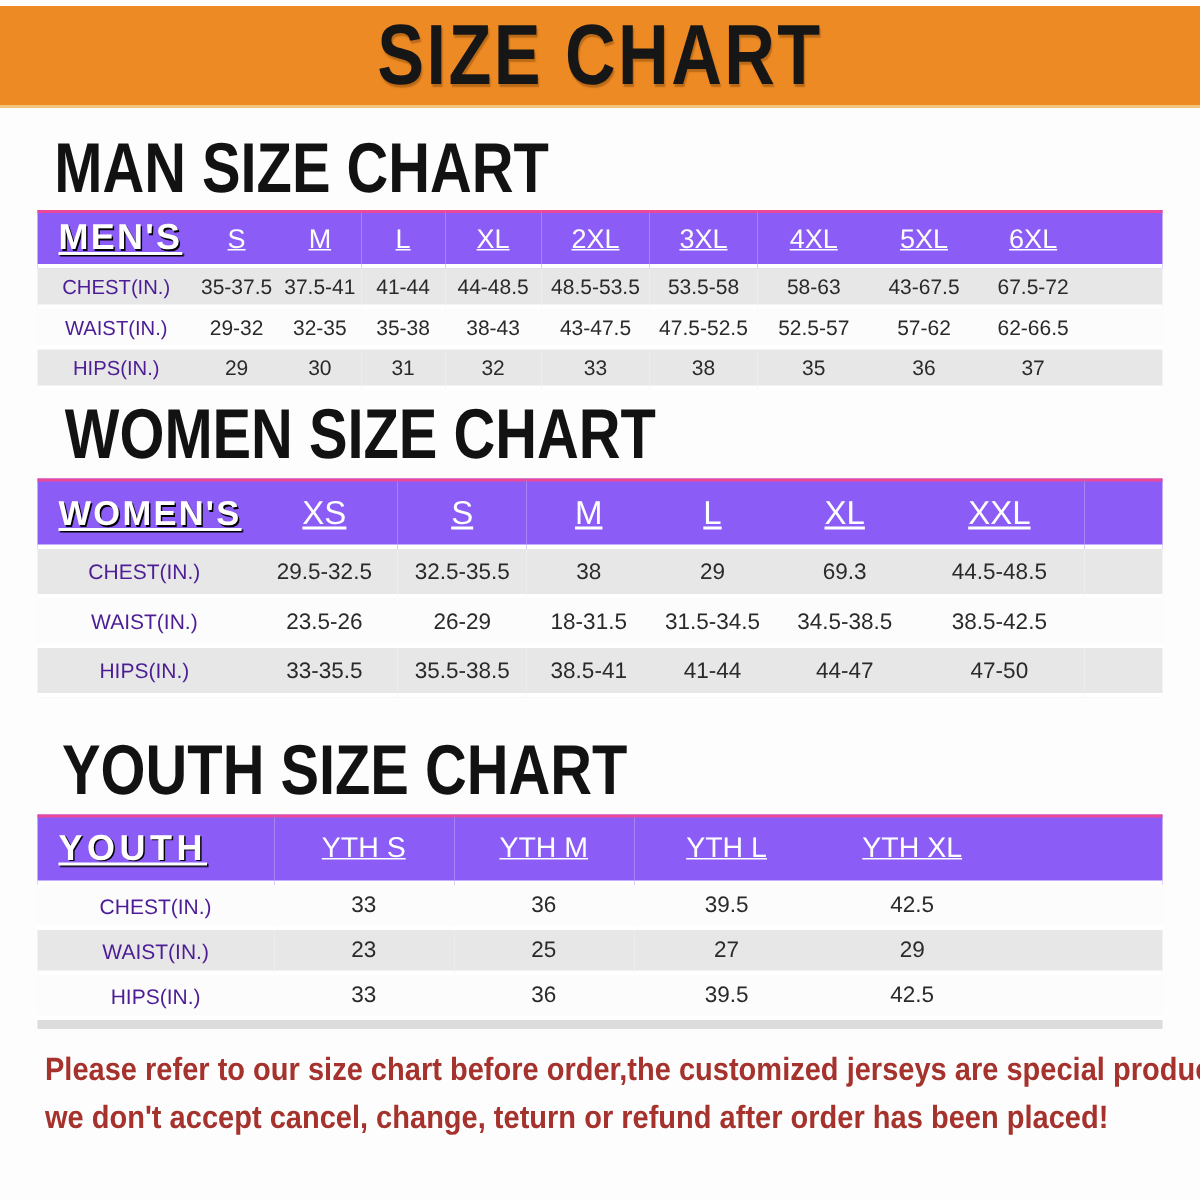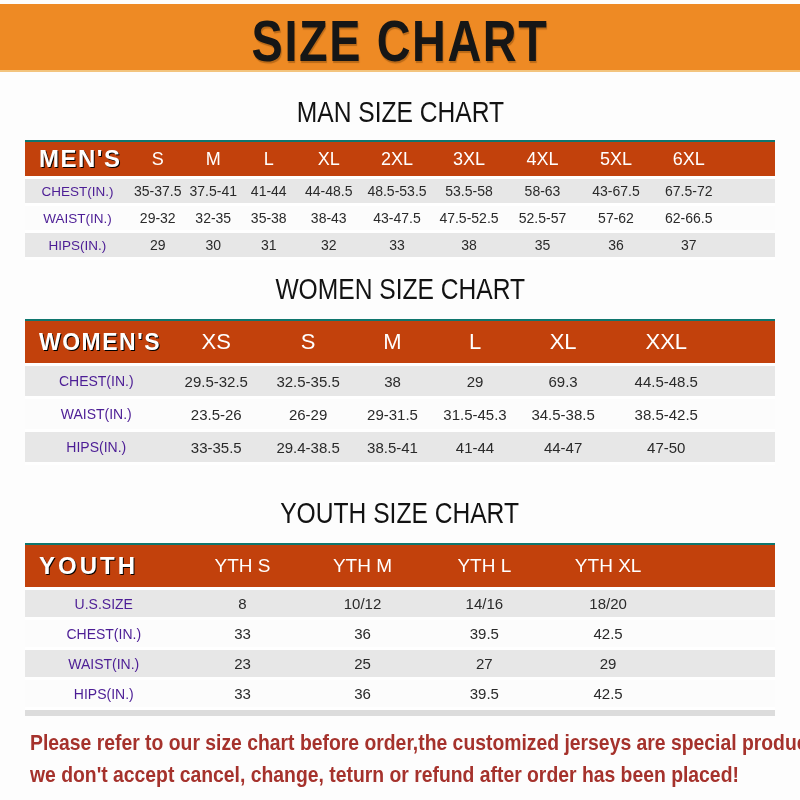--- a/index.html
+++ b/index.html
@@ -17,38 +17,39 @@
     border-bottom:2px solid #f3c47e;
     display:flex;align-items:center;justify-content:center;
   }
   .banner-title{
     font-size:57px;font-weight:bold;color:#161616;
     letter-spacing:2px;line-height:1;
     text-shadow:1px 2px 1px rgba(90,45,0,0.35);
   }
   
   .section-title{
-    text-align:center;font-weight:normal;color:#121212;
-    font-size:30px;line-height:38px;letter-spacing:0px;
+    font-weight:bold;color:#121212;
+    font-size:47px;line-height:38px;letter-spacing:0px;
   }
   .t-man{margin-top:21px;margin-bottom:9px;}
   .t-women{margin-top:10px;margin-bottom:11px;}
   .t-youth{margin-top:29px;margin-bottom:11px;}
   
   table{
     width:750px;margin:0 auto;
     border-collapse:separate;border-spacing:0;
     table-layout:fixed;
   }
   thead th{
-    background:#c2410c;color:#fff;
+    background:#8b5cf6;color:#fff;
     font-weight:normal;text-align:center;
-    border-top:2px solid #0f766e;
+    border-top:2px solid #ec4899;
     border-bottom:3px solid #ffffff;
     padding:0;
+    text-decoration:underline;
   }
   thead th.lbl{
     text-align:left;padding-left:14px;font-weight:bold;letter-spacing:1.5px;
     text-shadow:1px 1px 0 #000;
   }
   tbody td{
     text-align:center;padding:0;color:#2a2a2a;
     border-bottom:3px solid #ffffff;
   }
   tbody td.lbl{color:#4c1d95;}
@@ -74,21 +75,21 @@
   .footer{margin-top:11px;padding-left:30px;}
   .footer-line{
     display:block;font-size:21.5px;line-height:32px;font-weight:bold;
     color:#a5322c;
   }
   .footer-line span{display:inline-block;transform:scaleX(0.9);transform-origin:left center;white-space:nowrap;}
 </style>
 </head>
 <body>
 
-<div class="banner" style="background: rgb(238, 138, 36); align-items: flex-end;">
+<div class="banner" style="background: rgb(238, 138, 36);">
   <div class="banner-title cond" style="color: rgb(22, 22, 22);">SIZE CHART</div>
 </div>
 
 <div class="section-title t-man">
   <span class="cond">MAN SIZE CHART</span>
 </div>
 <table class="men">
     <colgroup>
       <col style="width: 14%;">
       <col style="width: 7.4%;">
@@ -194,30 +195,30 @@
         <td>38</td>
         <td>29</td>
         <td>69.3</td>
         <td>44.5-48.5</td>
         <td></td>
       </tr>
       <tr class="w">
         <td class="lbl">WAIST(IN.)</td>
         <td>23.5-26</td>
         <td>26-29</td>
-        <td>29-31.5</td>
-        <td>31.5-45.3</td>
+        <td>18-31.5</td>
+        <td>31.5-34.5</td>
         <td>34.5-38.5</td>
         <td>38.5-42.5</td>
         <td></td>
       </tr>
       <tr class="g">
         <td class="lbl">HIPS(IN.)</td>
         <td>33-35.5</td>
-        <td>29.4-38.5</td>
+        <td>35.5-38.5</td>
         <td>38.5-41</td>
         <td>41-44</td>
         <td>44-47</td>
         <td>47-50</td>
         <td></td>
       </tr>
     </tbody>
   </table>
 
 <div class="section-title t-youth">
@@ -236,28 +237,20 @@
       <tr>
         <th class="lbl">YOUTH</th>
         <th>YTH S</th>
         <th>YTH M</th>
         <th>YTH L</th>
         <th>YTH XL</th>
         <th></th>
       </tr>
     </thead>
     <tbody>
-      <tr class="g">
-        <td class="lbl">U.S.SIZE</td>
-        <td>8</td>
-        <td>10/12</td>
-        <td>14/16</td>
-        <td>18/20</td>
-        <td></td>
-      </tr>
       <tr class="w">
         <td class="lbl">CHEST(IN.)</td>
         <td>33</td>
         <td>36</td>
         <td>39.5</td>
         <td>42.5</td>
         <td></td>
       </tr>
       <tr class="g">
         <td class="lbl">WAIST(IN.)</td>

